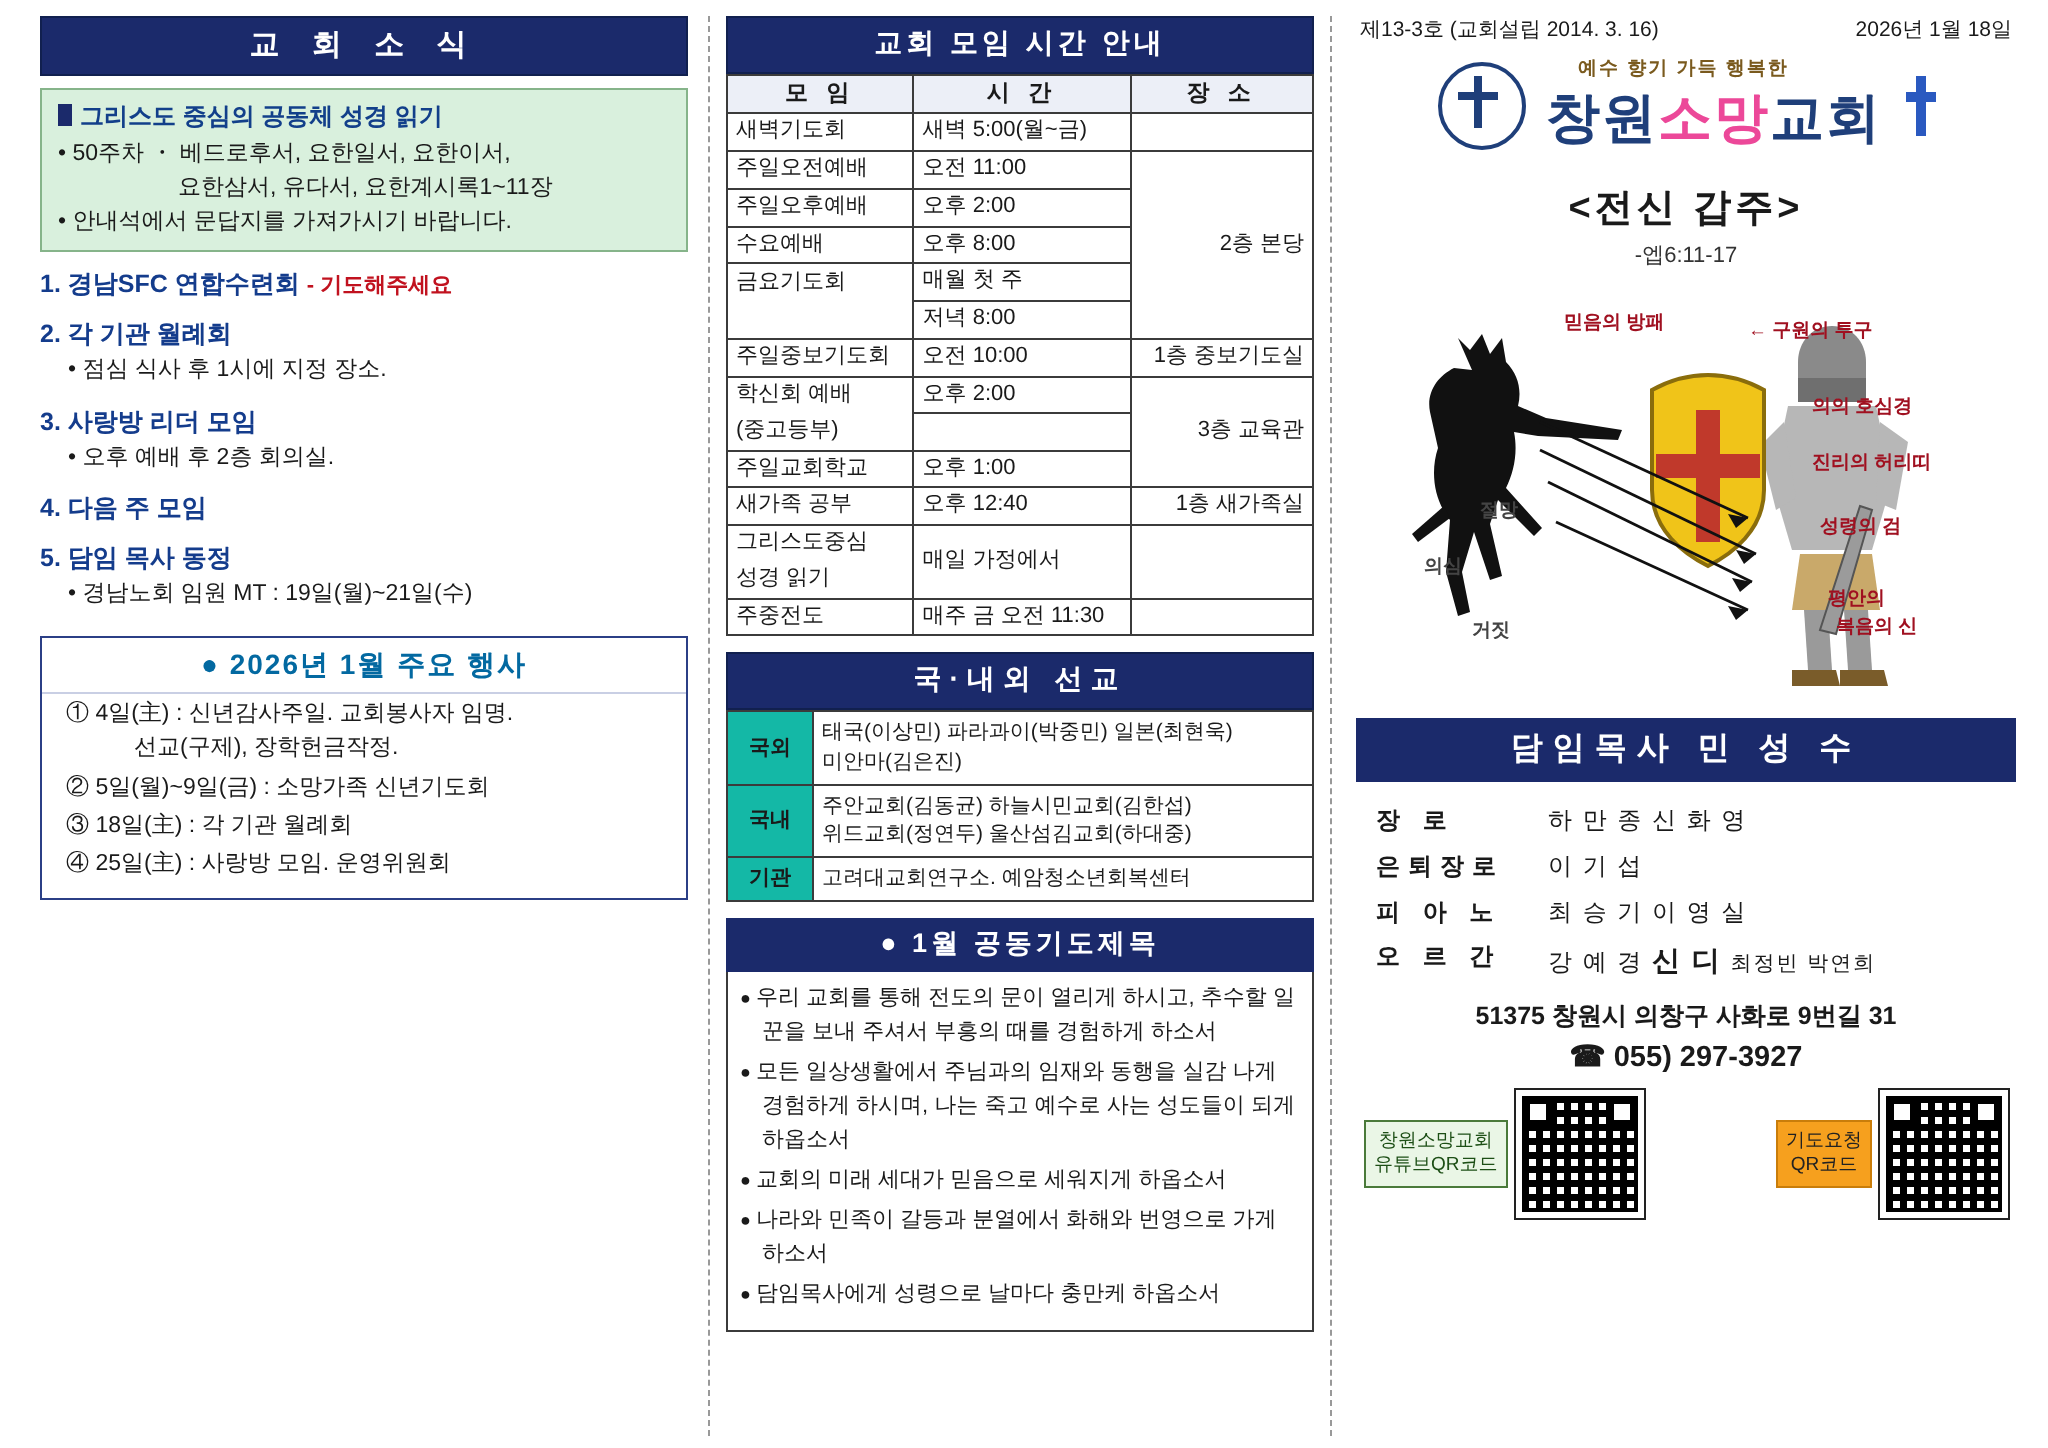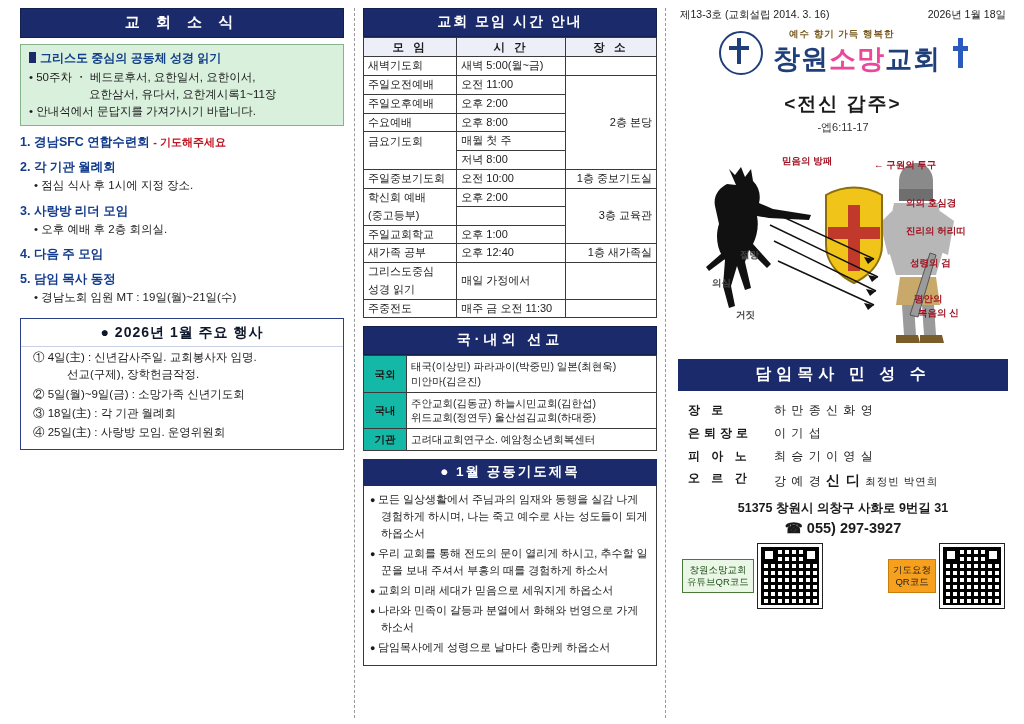--- a/index.html
+++ b/index.html
@@ -84,21 +84,21 @@
   }
   .sub .b { display:block; padding-left: 10px; text-indent: -10px;}
 
   .events {
     margin-top: 12px;
     border: 1px solid #2b3f86;
     padding: 0 0 8px 0;
   }
   .events-title {
     background: #ffffff;
-    color: #0f172a;
+    color: #0369a1;
     font-weight: bold;
     text-align: center;
     font-size: 14px;
     padding: 5px 0 4px 0;
     letter-spacing: 1px;
     border-bottom: 1px solid #c9cfe4;
   }
   .events .row {
     font-size: 11.5px;
     line-height: 1.5;
@@ -442,22 +442,22 @@
       </tr>
       <tr>
         <td class="k">기관</td>
         <td>고려대교회연구소. 예암청소년회복센터</td>
       </tr>
     </tbody>
       </table>
 
     <div class="pray-title">● 1월 공동기도제목</div>
     <div class="pray-box">
+      <div class="p">우리 교회를 통해 전도의 문이 열리게 하시고, 추수할 일꾼을 보내 주셔서 부흥의 때를 경험하게 하소서</div>
       <div class="p">모든  일상생활에서  주님과의 임재와 동행을 실감 나게 경험하게 하시며, 나는 죽고 예수로 사는 성도들이 되게 하옵소서</div>
-      <div class="p">우리 교회를 통해 전도의 문이 열리게 하시고, 추수할 일꾼을 보내 주셔서 부흥의 때를 경험하게 하소서</div>
       <div class="p">교회의 미래 세대가 믿음으로 세워지게 하옵소서</div>
       <div class="p">나라와 민족이 갈등과 분열에서 화해와 번영으로 가게 하소서</div>
       <div class="p">담임목사에게 성령으로 날마다 충만케 하옵소서</div>
     </div>
   </div>
 
   <div class="col col-right">
     <div class="r-head">
       <span>제13-3호 (교회설립 2014. 3. 16)</span>
       <span>2026년 1월 18일</span>

